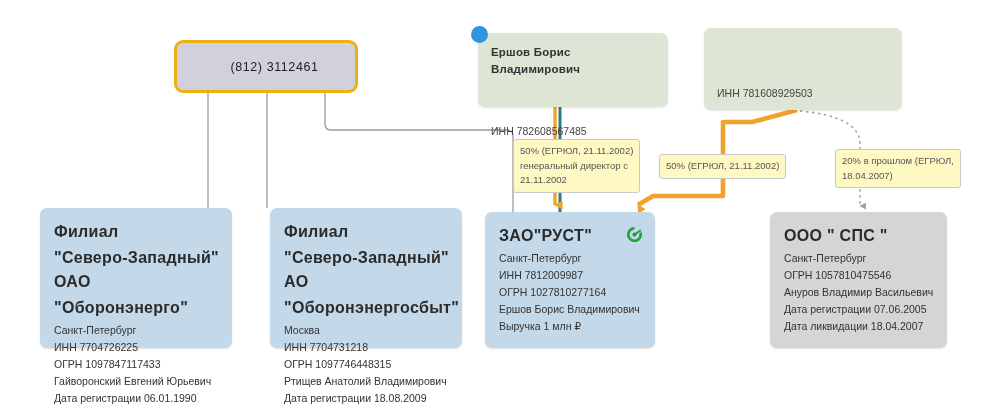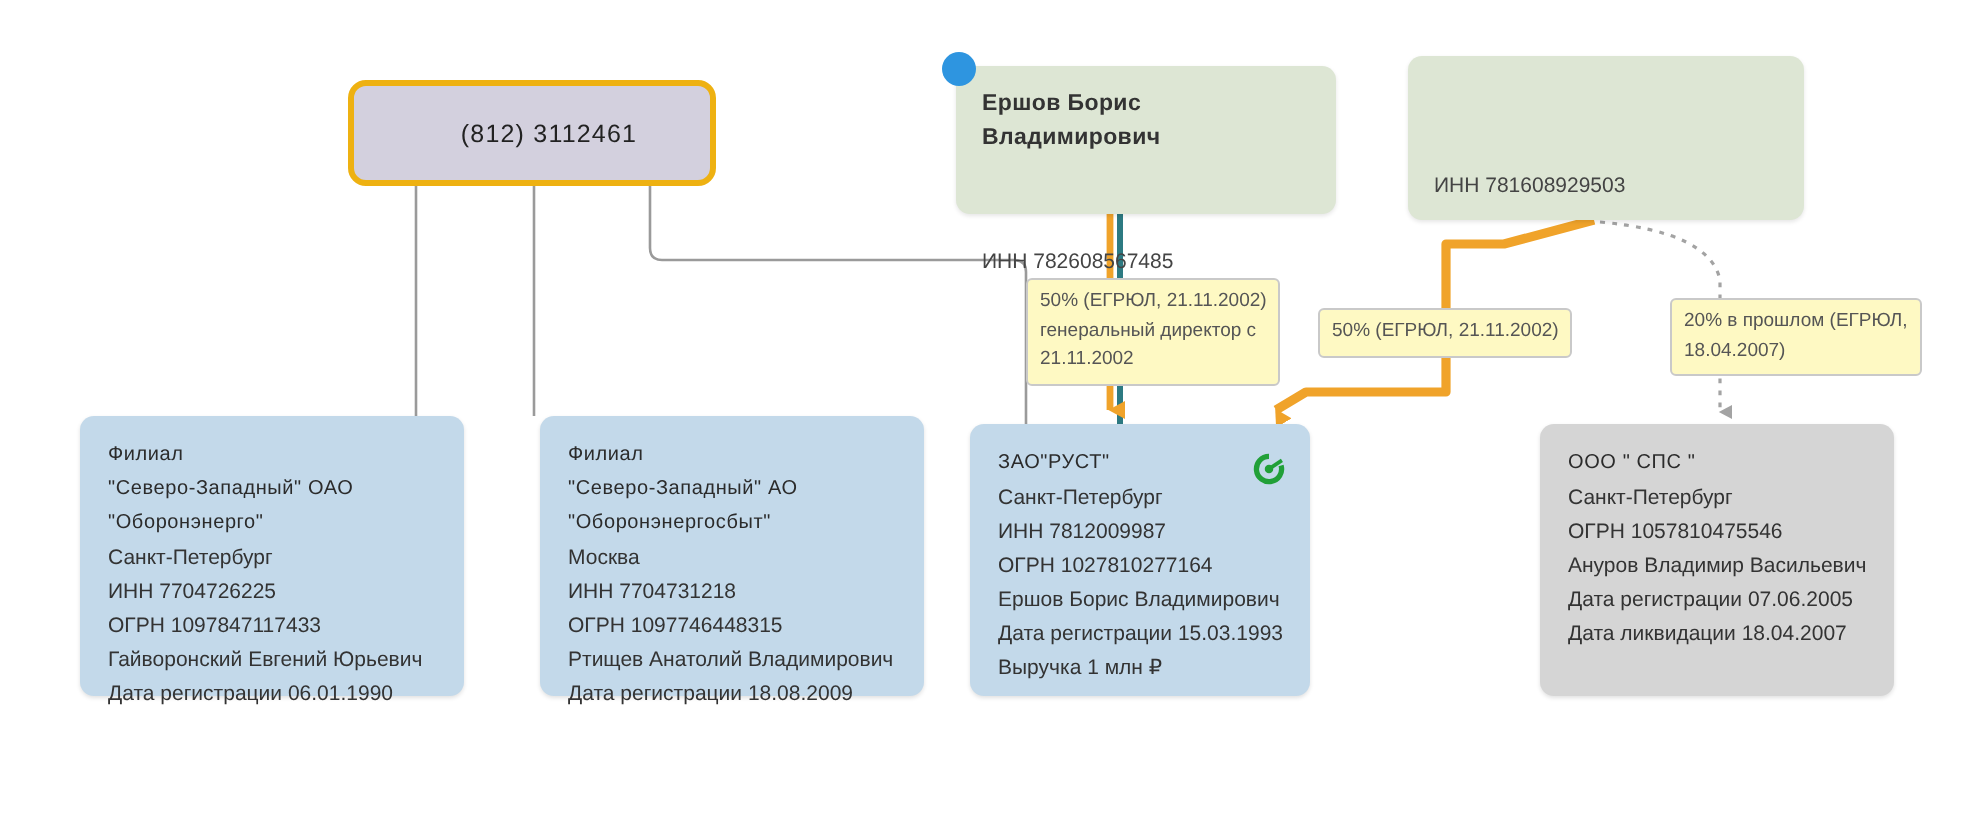--- a/index.html
+++ b/index.html
@@ -46,21 +46,21 @@
     position:absolute;left:-7px;top:-7px;width:17px;height:17px;border-radius:50%;
     background:#2e95e0;
   }
 
   
   .node-company{
     padding:12px 13px 10px 14px;
     box-shadow:0 1px 2px rgba(0,0,0,.12);
   }
   .node-company .cname{
-    font-size:10px;font-weight:normal;color:#2b2b2b;line-height:1.5;
+    font-size:16px;font-weight:bold;color:#2b2b2b;line-height:1.5;
     letter-spacing:.3px;margin-bottom:2px;
   }
   .node-company .crow{
     font-size:10.5px;color:#333;line-height:1.62;white-space:nowrap;
   }
   .blue-box{background:#c3d9ea;}
   .gray-box{background:#d5d5d5;}
 
   .node-filial1{left:40px;top:208px;width:192px;height:140px;}
   .node-filial2{left:270px;top:208px;width:192px;height:140px;}
@@ -150,21 +150,20 @@
     <svg class="sber-icon" viewBox="0 0 20 20">
       <path d="M10 2.6 a7.4 7.4 0 1 0 7.1 5.3" stroke="#21a038" stroke-width="3.1" fill="none" stroke-linecap="butt"></path>
       <circle cx="10" cy="10" r="2.5" fill="#21a038"></circle>
       <path d="M10 10 L17.6 4.9" stroke="#21a038" stroke-width="2.2" fill="none"></path>
     </svg>
     <div class="cname">ЗАО"РУСТ"</div>
     <div class="crow">Санкт-Петербург</div>
     <div class="crow">ИНН 7812009987</div>
     <div class="crow">ОГРН 1027810277164</div>
     <div class="crow">Ершов Борис Владимирович</div>
-    <div class="crow">Дата регистрации 15.03.1993</div>
     <div class="crow">Выручка 1 млн ₽</div>
   </div>
 
   <div class="node node-company gray-box node-sps">
     <div class="cname">ООО "  СПС "</div>
     <div class="crow">Санкт-Петербург</div>
     <div class="crow">ОГРН 1057810475546</div>
     <div class="crow">Ануров Владимир Васильевич</div>
     <div class="crow">Дата регистрации 07.06.2005</div>
     <div class="crow">Дата ликвидации 18.04.2007</div>

